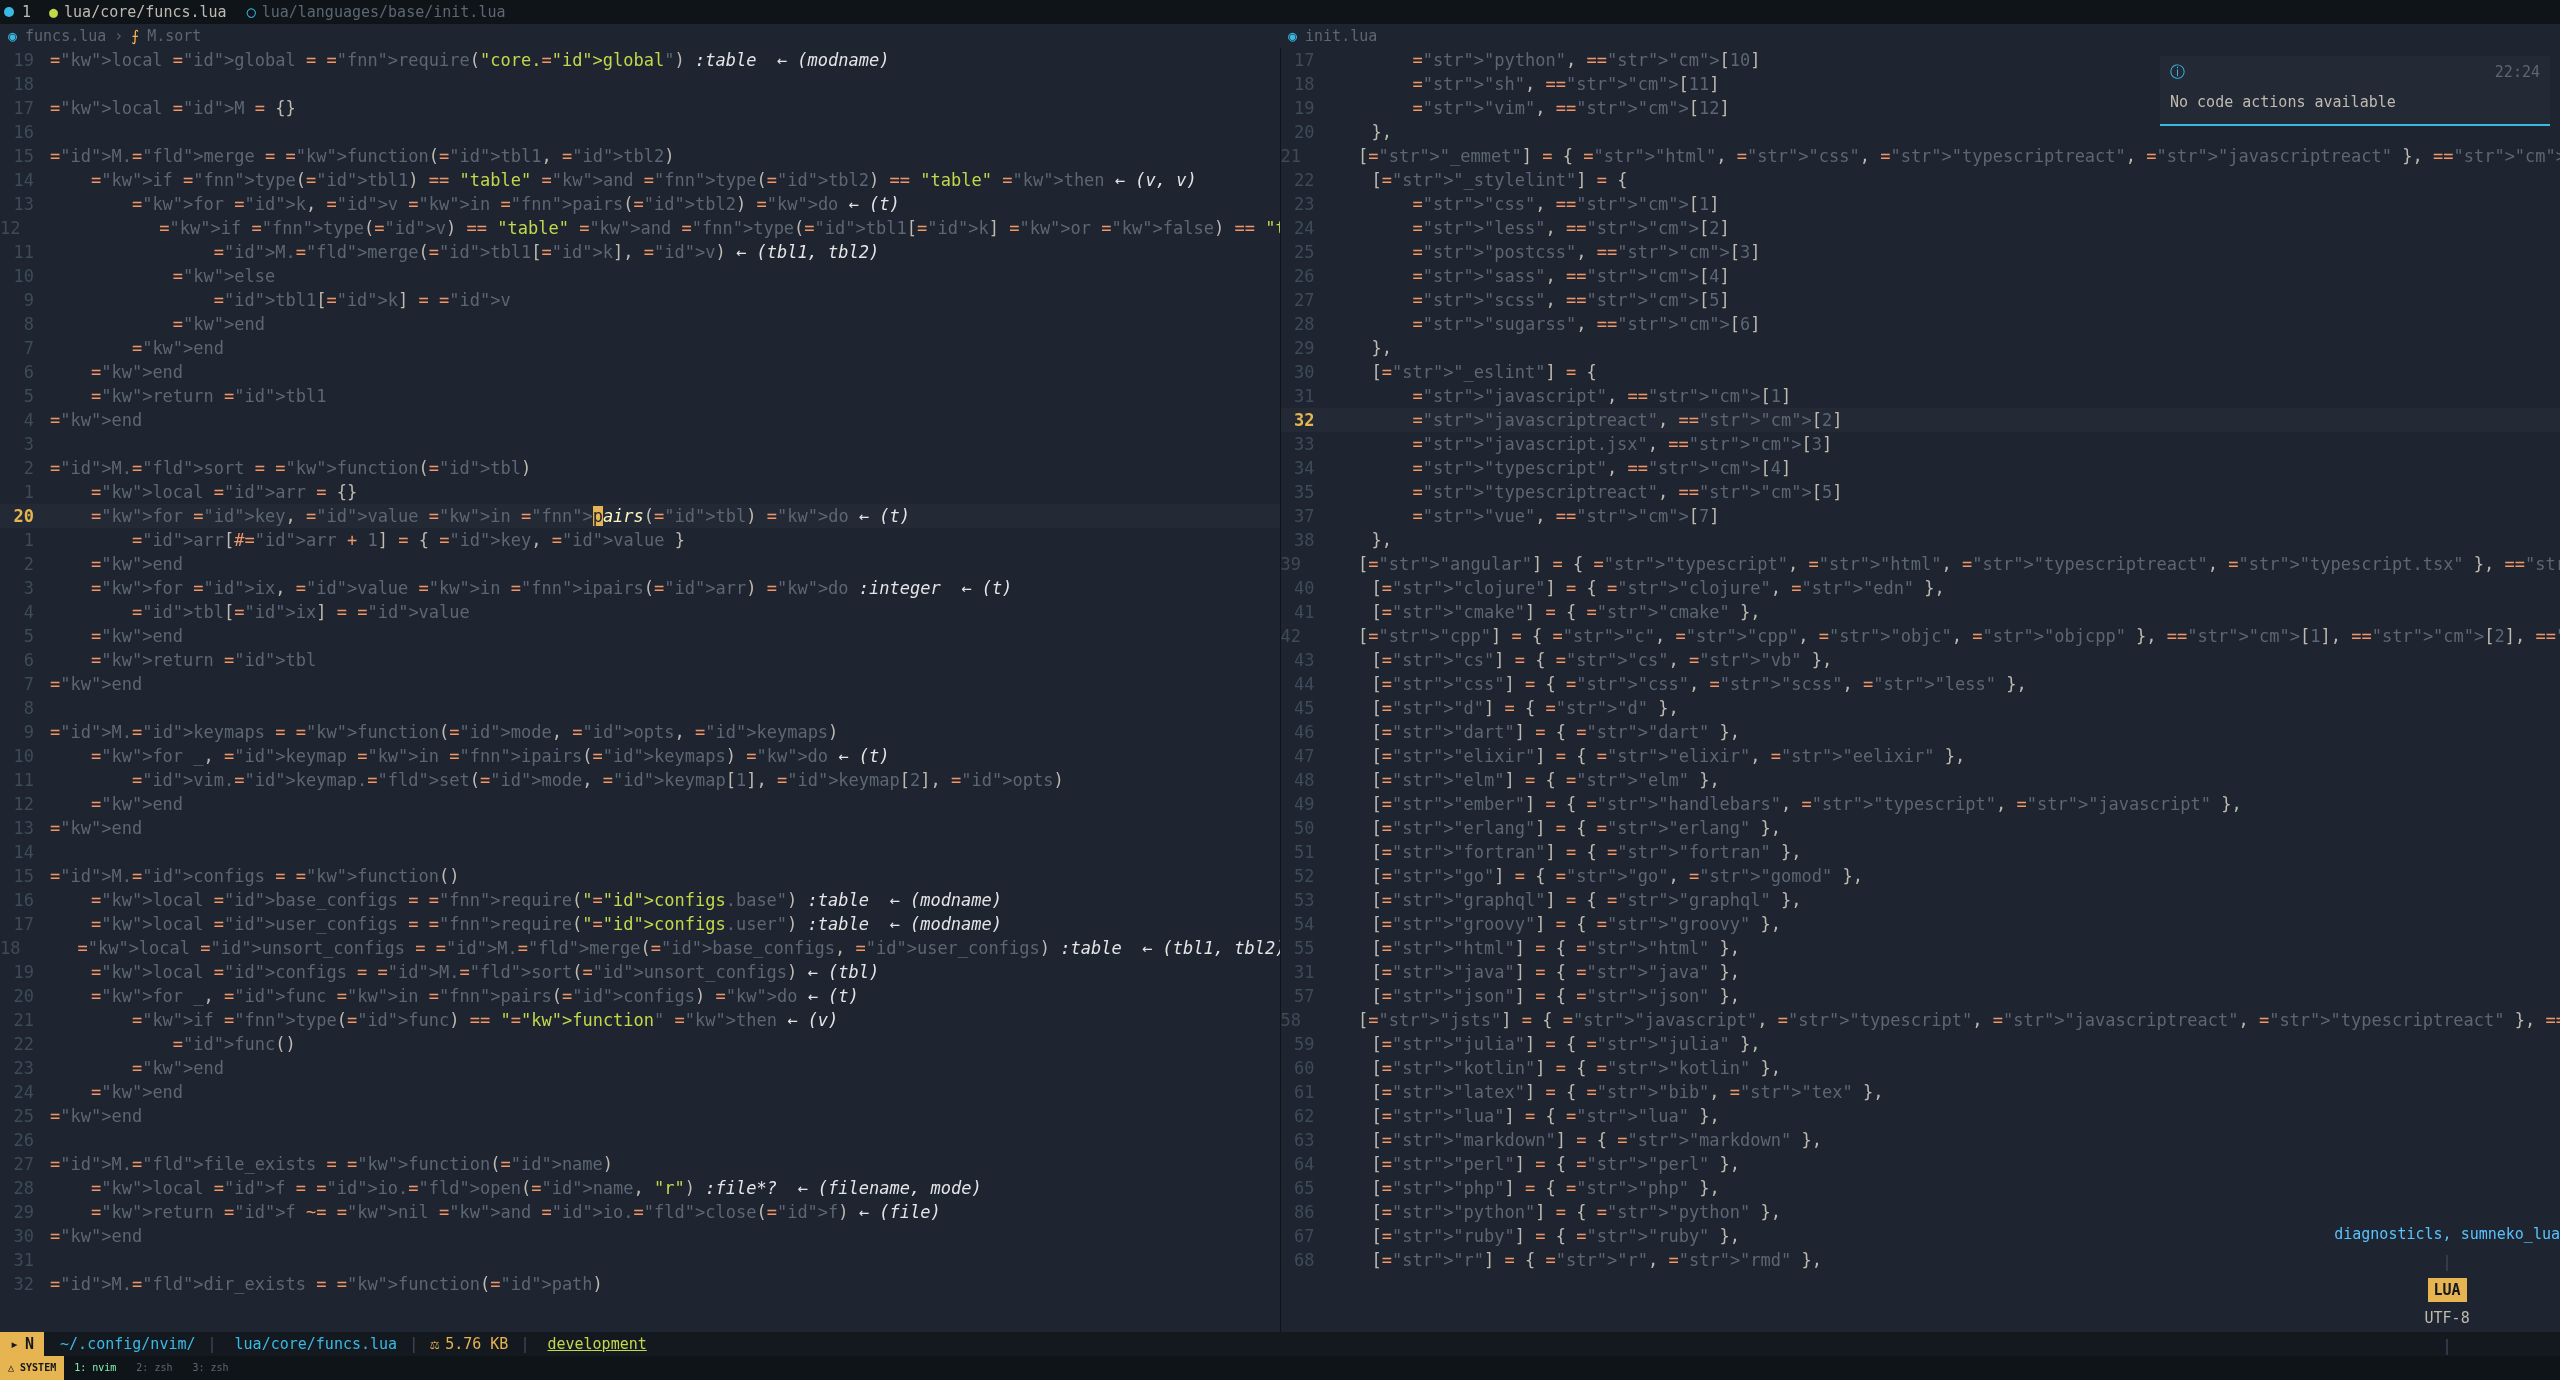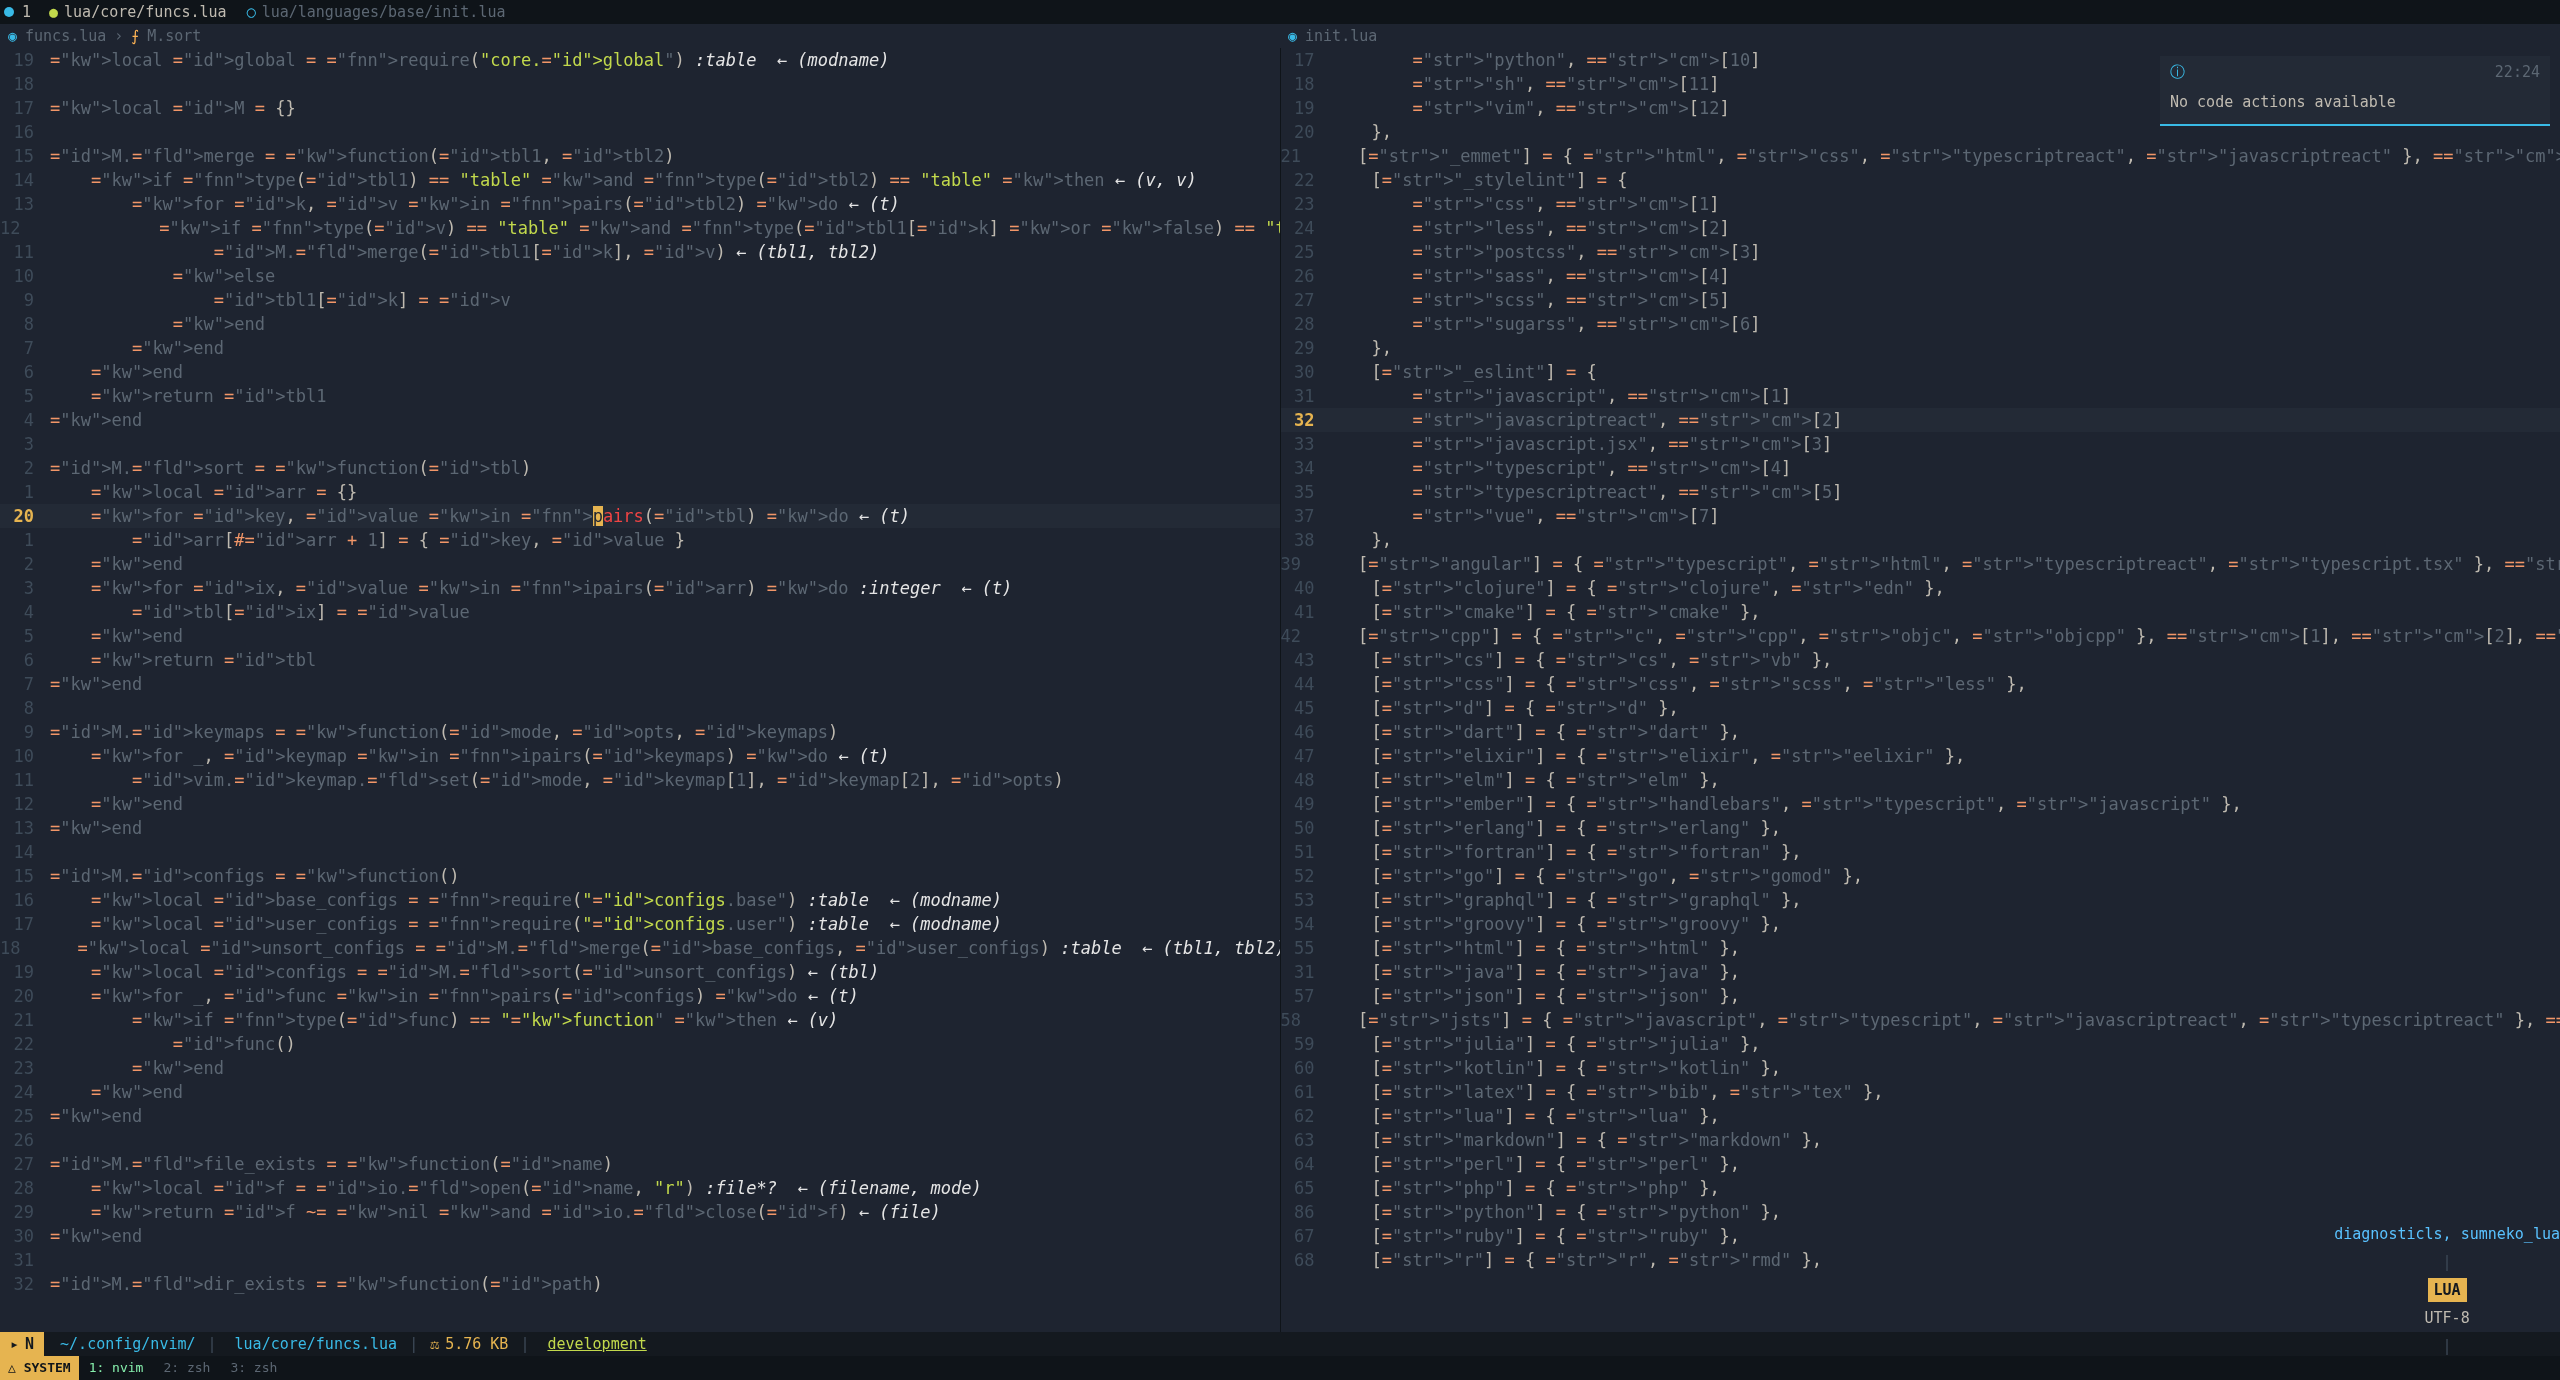--- a/index.html
+++ b/index.html
@@ -25,21 +25,21 @@
 
 
 .panes { display:flex; flex:1; overflow:hidden; }
 .pane { flex:1; display:flex; flex-direction:column; overflow:hidden; position:relative; }
 .pane.left { border-right:1px solid #0f1419; }
 .gutter { width:46px; text-align:right; padding-right:12px; color:#3e4b59; user-select:none; }
 .gutter.cur { color:#e6b450; font-weight:bold; }
 .ln { display:flex; white-space:pre; }
 .ln.cur { background:#232a36; }
 .code { flex:1; padding-left:4px; }  
-.fnn { color:#ef4444; } 
+.fnn { color:#fef9c3;font-style:italic; } 
 .str { color:#c2d94c; }
 .op { color:#f29668; }
 .cm { color:#e5e5e5; font-style:italic; } 
 .pn { color:#bfbab0; }
 .hl { background:#e6b450; color:#1e2430; }
 
 
 .popup { position:absolute; top:8px; right:10px; width:390px; background:#232a36; border-bottom:2px solid #39bae6; padding:4px 10px 10px; color:#5c6773; font-size:15px; }
 .popup .hdr { display:flex; justify-content:space-between; color:#39bae6; }
 .popup .time { color:#5c6773; }
@@ -55,21 +55,21 @@
 .status .size { color:#e6b450; }
 .status .branch { color:#c2d94c;text-decoration:underline; }
 .status .right { margin-left:auto; display:flex; align-items:center; gap:4px;flex-direction:column; }
 .status .lsp { color:#59c2ff; }
 .status .enc { background:#e6b450; color:#14191f; padding:0 6px; font-weight:bold; }
 .status .lbl { color:#bfbab0; }
 .status .warn { color:#ff8f40; }
 .status .err { color:#f07178; }
 
 
-.tmux { height:24px; background:#0f1419; display:flex; align-items:center; font-size:13px; }
+.tmux { height:24px; background:#0f1419; display:flex; align-items:center; font-size:10px; }
 .tmux .sess { background:#e6b450; color:#0f1419; padding:0 8px; font-weight:bold; }
 .tmux .win { padding:0 10px; color:#5c6773; }
 .tmux .win.active { color:#86efac; }
 </style>
 </head>
 <body>
 
 <div class="root">
 
   <div class="tabbar">

